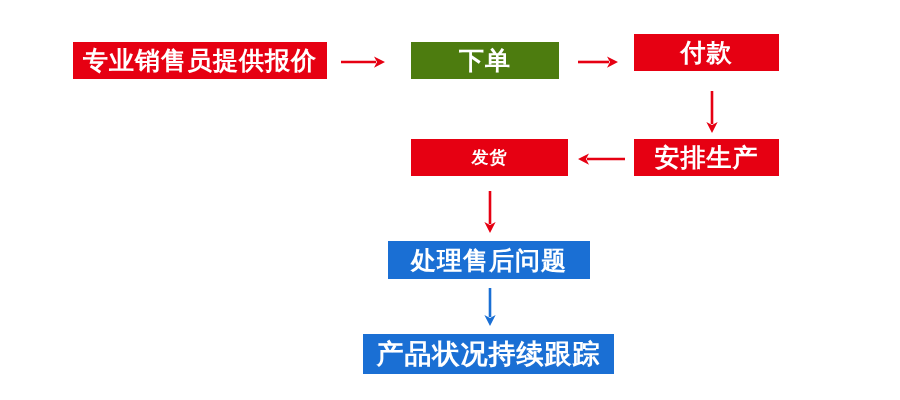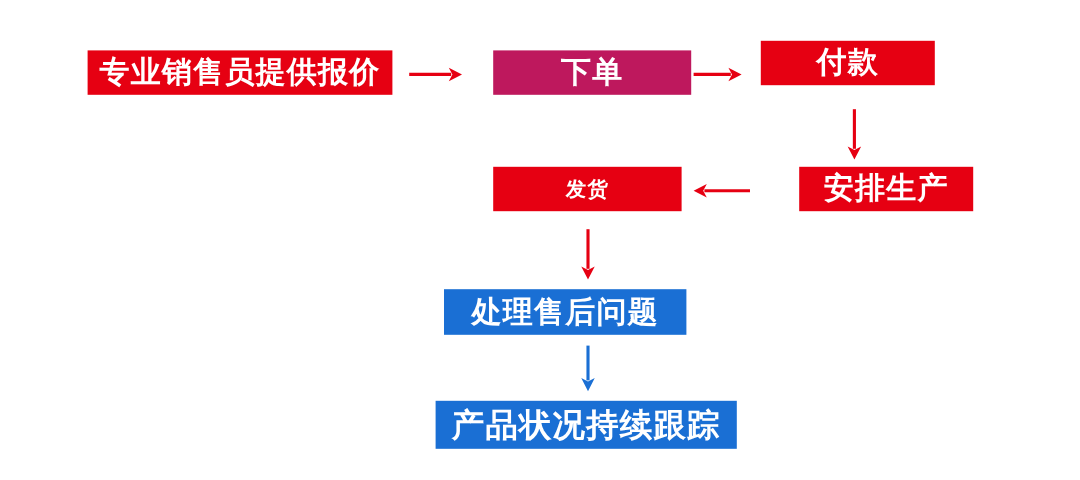--- a/index.html
+++ b/index.html
@@ -44,33 +44,33 @@
     overflow: visible;
   }
 </style>
 </head>
 <body>
 
 <div id="flow-canvas" style="background: rgb(255, 255, 255);">
     <div class="node node-red" style="left: 73px; top: 42px; width: 254px; height: 37px; background: rgb(230, 0, 18); color: rgb(255, 255, 255);">
       <span style="font-size: 25px;">专业销售员提供报价</span>
     </div>
-    <div class="node node-red" style="left: 411px; top: 42px; width: 165px; height: 37px; background: #be185d; color: rgb(255, 255, 255);">
+    <div class="node node-red" style="left: 411px; top: 42px; width: 148px; height: 37px; background: #4d7c0f; color: rgb(255, 255, 255);">
       <span style="font-size: 25px;">下单</span>
     </div>
     <div class="node node-red" style="left: 634px; top: 34px; width: 145px; height: 37px; background: rgb(230, 0, 18); color: rgb(255, 255, 255);">
       <span style="font-size: 25px;">付款</span>
     </div>
-    <div class="node node-red" style="left: 666px; top: 139px; width: 145px; height: 37px; background: rgb(230, 0, 18); color: rgb(255, 255, 255);">
+    <div class="node node-red" style="left: 634px; top: 139px; width: 145px; height: 37px; background: rgb(230, 0, 18); color: rgb(255, 255, 255);">
       <span style="font-size: 25px;">安排生产</span>
     </div>
     <div class="node node-red" style="left: 411px; top: 139px; width: 157px; height: 37px; background: rgb(230, 0, 18); color: rgb(255, 255, 255);">
       <span style="font-size: 17px;">发货</span>
     </div>
-    <div class="node node-blue" style="left: 370px; top: 241px; width: 202px; height: 38px; background: rgb(26, 111, 212); color: rgb(255, 255, 255);">
+    <div class="node node-blue" style="left: 388px; top: 241px; width: 202px; height: 38px; background: rgb(26, 111, 212); color: rgb(255, 255, 255);">
       <span style="font-size: 25px;">处理售后问题</span>
     </div>
     <div class="node node-blue" style="left: 363px; top: 334px; width: 251px; height: 40px; background: rgb(26, 111, 212); color: rgb(255, 255, 255);">
       <span style="font-size: 27px;">产品状况持续跟踪</span>
     </div>
     <div class="arrow" style="left: 341px; top: 52px; width: 44px; height: 20px;">
       <svg width="44" height="20">
         <line x1="0" y1="10" x2="35" y2="10" stroke="#e60012" stroke-width="2.6"></line>
         <polygon points="44,10 33,4.375 36,10 33,15.625" fill="#e60012"></polygon>
       </svg>

